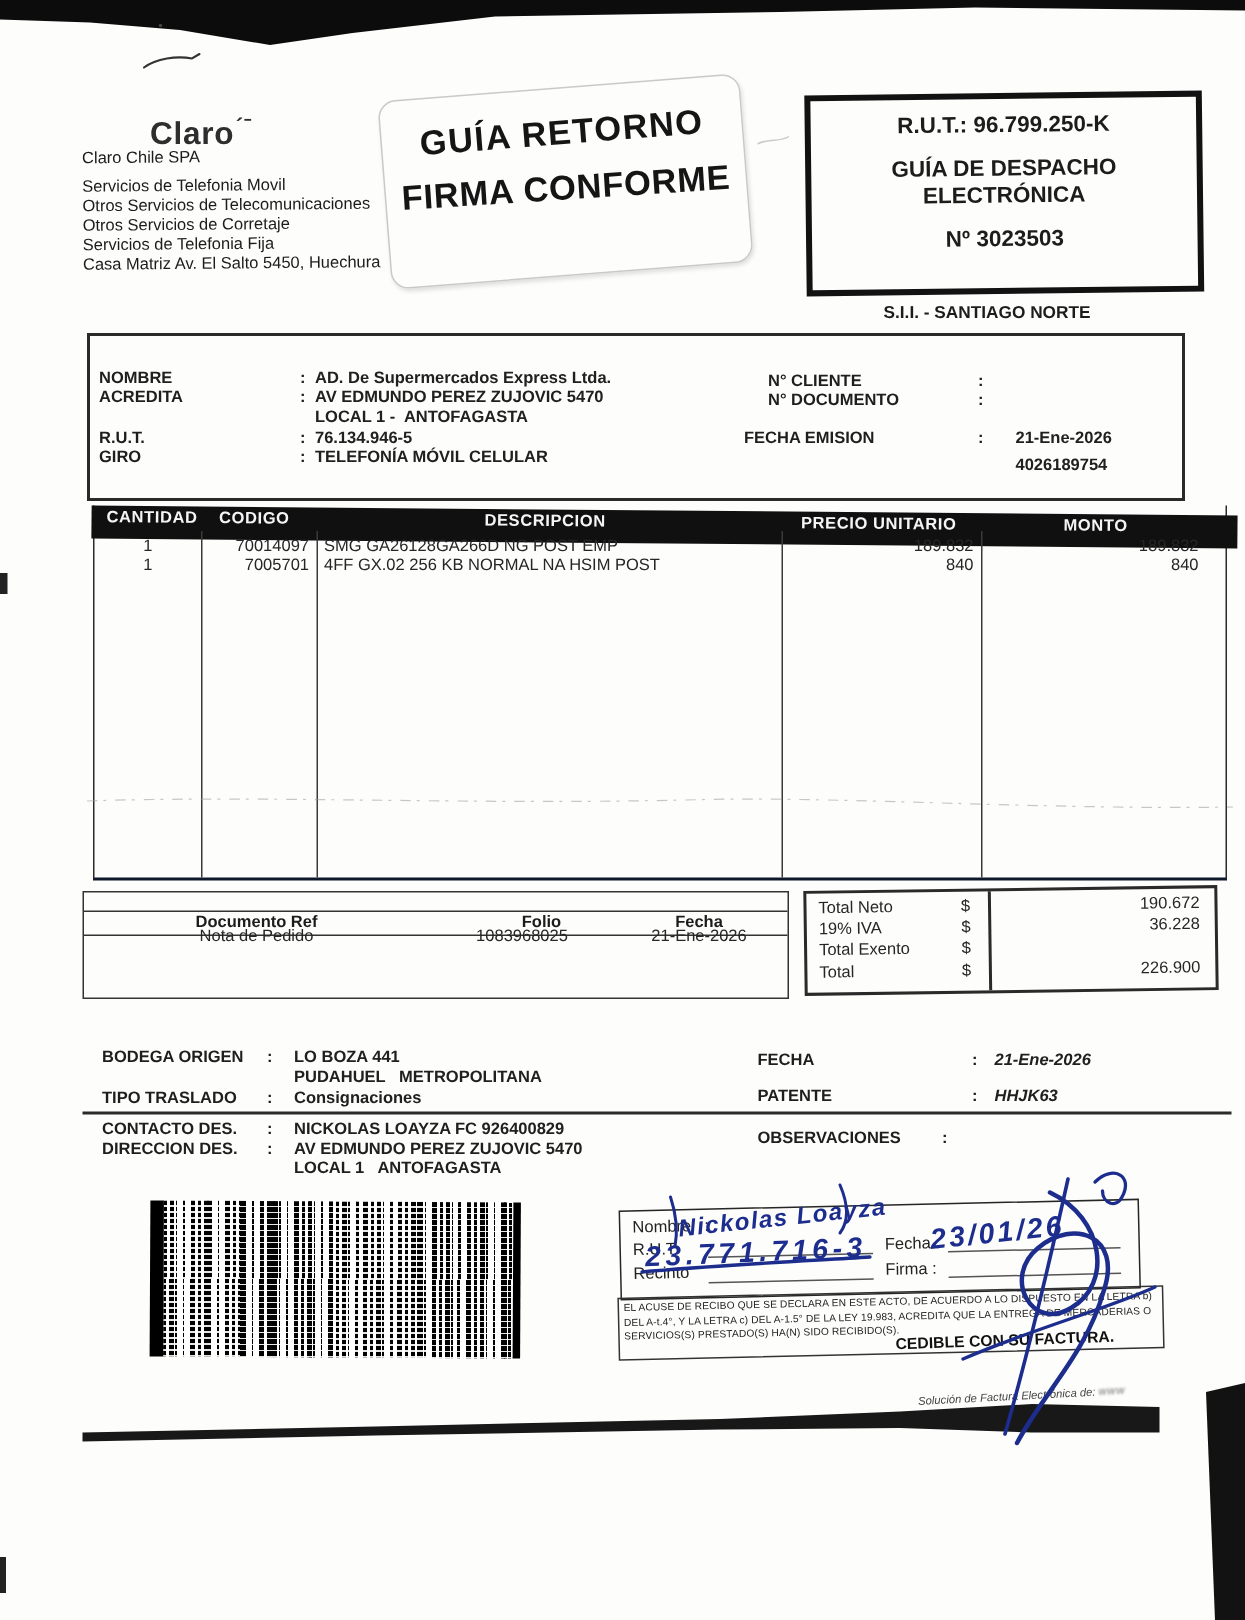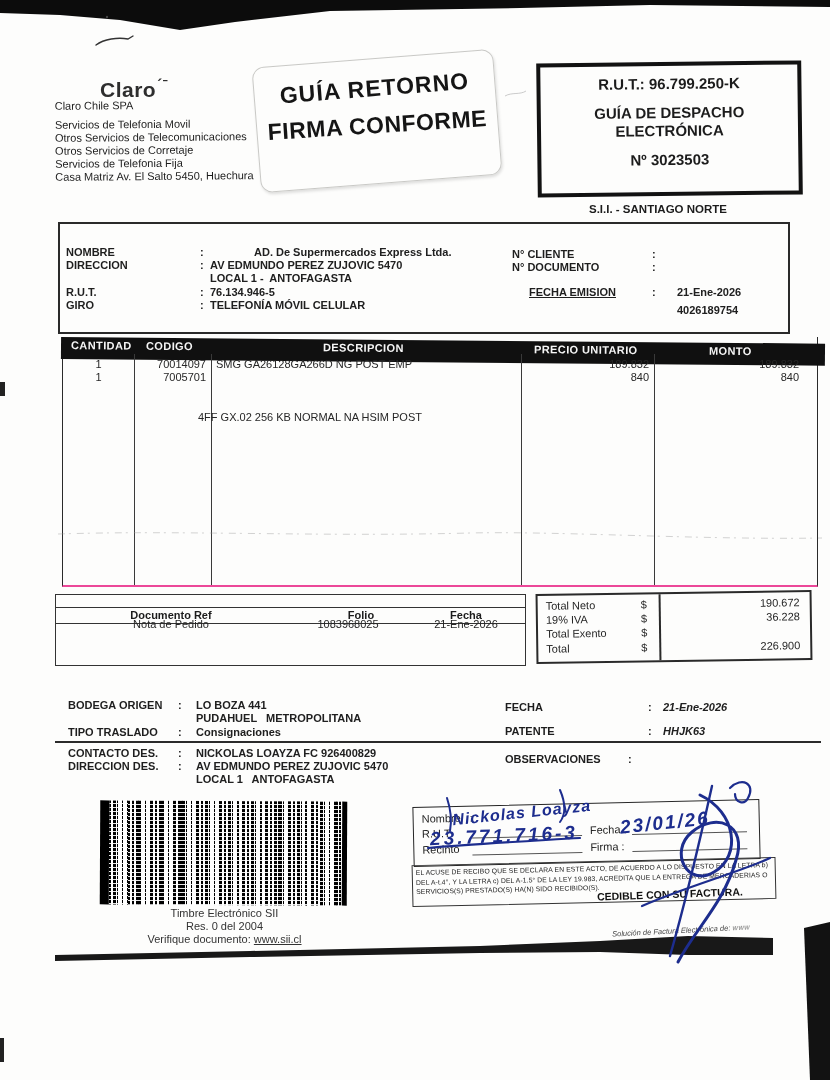--- a/index.html
+++ b/index.html
@@ -37,21 +37,21 @@
     left:537px;top:62px;width:257px;height:126px;
     border:4px solid #121212;transform:rotate(-.7deg);
     text-align:center;background:#fdfdfc;
   }
   .rutbox .r1{margin-top:9px;font-size:15px;font-weight:bold;}
   .rutbox .r2{margin-top:12px;font-size:15px;font-weight:bold;line-height:18px;}
   .rutbox .r3{margin-top:11px;font-size:15px;font-weight:bold;}
   
   .clientbox{left:58px;top:222px;width:728px;height:108px;border:2px solid #2a2a2a;}
   .clientbar{position:absolute;left:-1px;top:-1px;width:424px;height:17px;}
-  .itemsbox{left:62px;top:337px;width:754px;height:248px;border-left:1.5px solid #2a2a2a;border-right:1.5px solid #2a2a2a;border-bottom:2px solid #ec4899;}
+  .itemsbox{left:62px;top:337px;width:754px;height:248px;border-left:1.5px solid #2a2a2a;border-right:1.5px solid #2a2a2a;border-bottom:2px solid #0f172a;}
   .itemsbar{position:absolute;left:-2px;top:0;width:758px;height:17px;transform:rotate(.5deg);transform-origin:left center;}
   .itemsbar span{position:absolute;top:2px;}
   .vline{position:absolute;top:17px;bottom:0;width:1px;background:#3a3a3a;}
   .docref{left:55px;top:594px;width:469px;height:70px;border:1.5px solid #333;}
   .docref .hd{position:absolute;left:0;right:0;top:12px;height:15px;border-top:1.5px solid #333;border-bottom:1.5px solid #333;}
   .totals{left:536px;top:592px;width:272px;height:66px;border:2px solid #2a2a2a;transform:rotate(-.8deg);}
   .totals .div{position:absolute;left:121px;top:0;bottom:0;width:1.5px;background:#2a2a2a;}
   .dispatchbar{left:55px;top:671px;width:765px;height:14px;}
   .hr1{left:55px;top:741px;width:766px;height:2px;background:#2b2b2b;}
   
@@ -115,36 +115,36 @@
     <div class="r2">
       <div>GUÍA DE DESPACHO</div>
       <div>ELECTRÓNICA</div>
     </div>
     <div class="r3">Nº 3023503</div>
   </div>
   <div class="abs b" style="left:589px;top:203px;font-size:11.5px;">S.I.I. - SANTIAGO NORTE</div>
 
   <div class="abs clientbox">
     <div class="abs lbl" style="left:6px;top:22px;">NOMBRE</div>
-    <div class="abs lbl" style="left:6px;top:35px;">DIRECCION</div>
+    <div class="abs lbl" style="left:6px;top:35px;">ACREDITA</div>
     <div class="abs lbl" style="left:6px;top:62px;">R.U.T.</div>
     <div class="abs lbl" style="left:6px;top:75px;">GIRO</div>
     <div class="abs lbl" style="left:140px;top:22px;">:</div>
     <div class="abs lbl" style="left:140px;top:35px;">:</div>
     <div class="abs lbl" style="left:140px;top:62px;">:</div>
     <div class="abs lbl" style="left:140px;top:75px;">:</div>
-    <div class="abs val" style="left:150px;top:22px;margin-left:44px;">AD. De Supermercados Express Ltda.</div>
+    <div class="abs val" style="left:150px;top:22px;">AD. De Supermercados Express Ltda.</div>
     <div class="abs val" style="left:150px;top:35px;">AV EDMUNDO PEREZ ZUJOVIC 5470</div>
     <div class="abs val pre" style="left:150px;top:48px;">LOCAL 1 -  ANTOFAGASTA</div>
     <div class="abs val" style="left:150px;top:62px;">76.134.946-5</div>
     <div class="abs val" style="left:150px;top:75px;">TELEFONÍA MÓVIL CELULAR</div>
 
     <div class="abs lbl" style="left:452px;top:24px;">N° CLIENTE</div>
     <div class="abs lbl" style="left:452px;top:37px;">N° DOCUMENTO</div>
-    <div class="abs lbl" style="left:469px;top:62px;text-decoration:underline;">FECHA EMISION</div>
+    <div class="abs lbl" style="left:436px;top:62px;">FECHA EMISION</div>
     <div class="abs lbl" style="left:592px;top:24px;">:</div>
     <div class="abs lbl" style="left:592px;top:37px;">:</div>
     <div class="abs lbl" style="left:592px;top:62px;">:</div>
     <div class="abs val" style="left:617px;top:24px;"></div>
     <div class="abs val" style="left:617px;top:37px;margin-top:43px;">4026189754</div>
     <div class="abs val" style="left:617px;top:62px;">21-Ene-2026</div>
   </div>
 
   <div class="abs itemsbox">
     <div class="bar itemsbar">
@@ -160,21 +160,21 @@
     <div class="vline" style="left:591px;"></div>
 
     <div class="abs reg" style="left:0;top:21px;width:71px;text-align:center;">1</div>
     <div class="abs reg" style="left:71px;top:21px;width:72px;text-align:right;">70014097</div>
     <div class="abs reg" style="left:153px;top:21px;">SMG GA26128GA266D NG POST EMP</div>
     <div class="abs reg" style="left:458px;top:21px;width:128px;text-align:right;">189.832</div>
     <div class="abs reg" style="left:591px;top:21px;width:145px;text-align:right;">189.832</div>
 
     <div class="abs reg" style="left:0;top:34px;width:71px;text-align:center;">1</div>
     <div class="abs reg" style="left:71px;top:34px;width:72px;text-align:right;">7005701</div>
-    <div class="abs reg" style="left:135px;top:34px;margin-top:40px;">4FF GX.02 256 KB NORMAL NA HSIM POST</div>
+    <div class="abs reg" style="left:153px;top:34px;">4FF GX.02 256 KB NORMAL NA HSIM POST</div>
     <div class="abs reg" style="left:458px;top:34px;width:128px;text-align:right;">840</div>
     <div class="abs reg" style="left:591px;top:34px;width:145px;text-align:right;">840</div>
   </div>
 
   <div class="abs docref">
     <div class="hd">
       <span class="abs b sm" style="left:60px;top:1px;width:110px;text-align:center;">Documento Ref</span>
       <span class="abs b sm" style="left:255px;top:1px;width:100px;text-align:center;">Folio</span>
       <span class="abs b sm" style="left:360px;top:1px;width:100px;text-align:center;">Fecha</span>
     </div>
@@ -222,27 +222,20 @@
   <div class="abs lbl" style="left:648px;top:701px;">:</div>
   <div class="abs val it" style="left:663px;top:701px;">21-Ene-2026</div>
   <div class="abs lbl" style="left:505px;top:725px;">PATENTE</div>
   <div class="abs lbl" style="left:648px;top:725px;">:</div>
   <div class="abs val it" style="left:663px;top:725px;">HHJK63</div>
   <div class="abs lbl" style="left:505px;top:753px;">OBSERVACIONES</div>
   <div class="abs lbl" style="left:628px;top:753px;">:</div>
   <div class="abs val" style="left:648px;top:753px;"></div>
 
   <div class="abs barcode"></div>
-  <div class="abs timbre">
-    <div>Timbre Electrónico SII</div>
-    <div>Res. 0 del 2004</div>
-    <div>
-      <span>Verifique documento: </span><span class="u">www.sii.cl</span>
-    </div>
-  </div>
 
   <div class="abs sigbox">
     <div class="t" style="left:8px;top:5px;">Nombre</div>
     <div class="t" style="left:56px;top:5px;">:</div>
     <div class="t" style="left:8px;top:20px;">R.U.T</div>
     <div class="t" style="left:8px;top:36px;">Recinto</div>
     <div class="t" style="left:176px;top:20px;">Fecha :</div>
     <div class="t" style="left:176px;top:37px;">Firma :</div>
     <div class="sigline" style="left:58px;top:31px;width:110px;"></div>
     <div class="sigline" style="left:58px;top:48px;width:110px;"></div>

